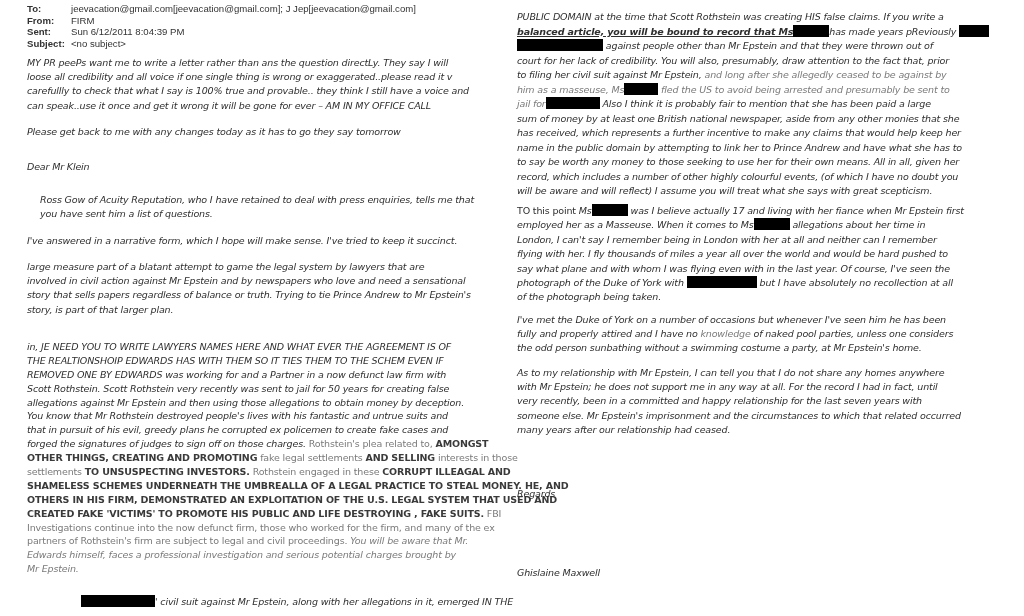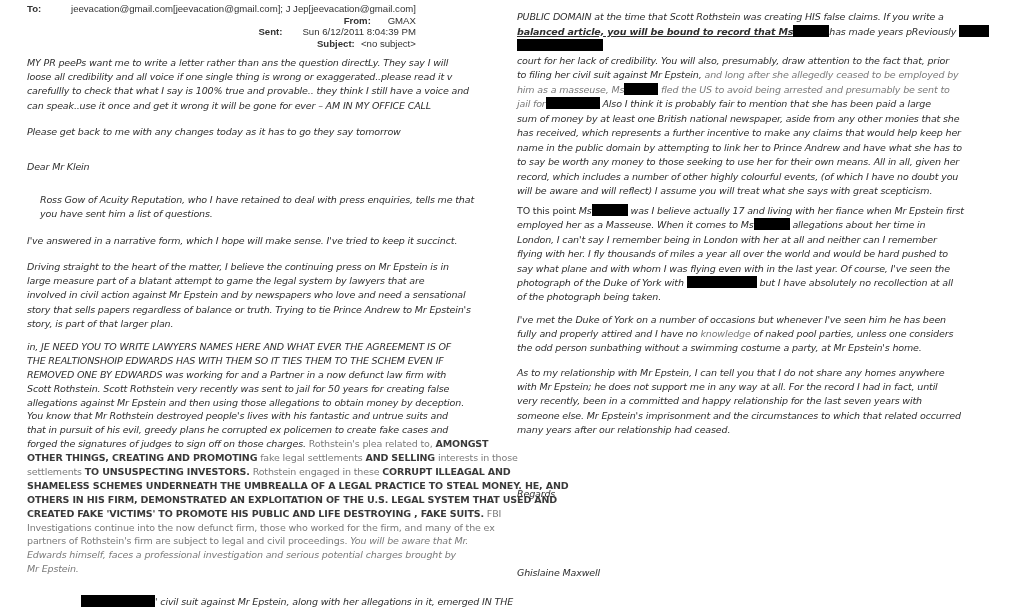--- a/index.html
+++ b/index.html
@@ -4,21 +4,21 @@
 <style>
   html, body { margin: 0; padding: 0; }
   body {
     width: 1024px; height: 616px; overflow: hidden;
     background: #ffffff; position: relative;
     font-family: "DejaVu Sans", "Liberation Sans", sans-serif;
     color: #2e2e2e;
   }
 
   .hdr { position: absolute; left: 27px; top: 3px; font-family: "Liberation Sans", sans-serif; font-size: 9.6px; line-height: 11.7px; color: #333; }
-  .hdr-row { display: flex; justify-content: flex-end; }
+  .hdr-row { display: flex; }
   .hdr-label { width: 44px; font-weight: bold; }
   .hdr-val { white-space: nowrap; }
 
   .p {
     position: absolute; margin: 0;
     font-style: italic; font-size: 9.5px; line-height: 14.2px;
     letter-spacing: -0.15px; white-space: nowrap;
   }
   .ln { display: block; height: 14.2px; white-space: nowrap; }
   .up { font-style: normal; font-weight: bold; color: #3a3a3a; }
@@ -31,21 +31,21 @@
 </head>
 <body>
 
 <div class="hdr">
   <div class="hdr-row">
     <span class="hdr-label">To:</span>
     <span class="hdr-val">jeevacation@gmail.com[jeevacation@gmail.com]; J Jep[jeevacation@gmail.com]</span>
   </div>
   <div class="hdr-row">
     <span class="hdr-label">From:</span>
-    <span class="hdr-val">GMAX</span>
+    <span class="hdr-val">FIRM</span>
   </div>
   <div class="hdr-row">
     <span class="hdr-label">Sent:</span>
     <span class="hdr-val">Sun 6/12/2011 8:04:39 PM</span>
   </div>
   <div class="hdr-row">
     <span class="hdr-label">Subject:</span>
     <span class="hdr-val">&lt;no subject&gt;</span>
   </div>
 </div>
@@ -68,21 +68,20 @@
 <div class="p" style="left:27px; top:193px;margin-left:13px;">
   <span class="ln">Ross Gow of Acuity Reputation, who I have retained to deal with press enquiries, tells me that</span>
   <span class="ln">you have sent him a list of questions.</span>
 </div>
 
 <div class="p" style="left:27px; top:234px;">
   <span class="ln">I've answered in a narrative form, which I hope will make sense. I've tried to keep it succinct.</span>
 </div>
 
 <div class="p" style="left:27px; top:260px;">
-  <span class="ln">Driving straight to the heart of the matter, I believe the continuing press on Mr Epstein is in</span>
   <span class="ln">large measure part of a blatant  attempt to game the legal system by lawyers  that  are</span>
   <span class="ln"> involved in civil action against Mr Epstein and by newspapers who  love and need a sensational</span>
   <span class="ln">story that sells papers regardless of balance or truth. Trying to tie Prince Andrew to Mr Epstein's</span>
   <span class="ln">story,  is part of that larger plan.</span>
 </div>
 
 <div class="p" style="left:27px; top:340px; line-height:13.9px;">
   <span class="ln" style="height:13.9px">in,   JE NEED YOU TO WRITE LAWYERS NAMES HERE AND WHAT EVER THE AGREEMENT IS OF</span>
   <span class="ln" style="height:13.9px">THE REALTIONSHOIP EDWARDS HAS WITH THEM SO IT TIES THEM TO THE SCHEM EVEN IF</span>
   <span class="ln" style="height:13.9px">REMOVED ONE BY EDWARDS was working for and a Partner in a now defunct law firm with</span>
@@ -102,23 +101,23 @@
   <span class="ln grayi" style="height:13.9px">Mr Epstein.</span>
 </div>
 
 <div class="p" style="left:41px; top:595px;padding-left:40px;">
   <span class="ln"><span class="redact" style="width:74px"></span><span>' civil suit against Mr Epstein, along with her allegations in it,  emerged IN THE</span></span>
 </div>
 
 <div class="p" style="left:517px; top:10px; line-height:14.5px;">
   <span class="ln" style="height:14.5px">PUBLIC DOMAIN at the time that Scott Rothstein was creating HIS false claims. If you write a</span>
   <span class="ln" style="height:14.5px"><span class="ul">balanced article, you will be bound to record that Ms</span><span class="redact" style="width:36px"></span><span>has made years pReviously</span> <span class="redact" style="width:30px"></span></span>
-  <span class="ln" style="height:14.5px"><span class="redact" style="width:86px"></span></span>
+  <span class="ln" style="height:14.5px"><span class="redact" style="width:86px"></span><span> against people other than Mr Epstein and that they were thrown out of</span></span>
   <span class="ln" style="height:14.5px">court for her lack of credibility.  You will also, presumably, draw attention to the fact that, prior</span>
-  <span class="ln" style="height:14.5px"><span>to filing her civil suit against Mr Epstein,</span><span class="grayi"> and long after she allegedly ceased to be employed by</span></span>
+  <span class="ln" style="height:14.5px"><span>to filing her civil suit against Mr Epstein,</span><span class="grayi"> and long after she allegedly ceased to be against by</span></span>
   <span class="ln grayi" style="height:14.5px"><span>him as a masseuse, Ms</span><span class="redact" style="width:34px"></span><span> fled the US to avoid being arrested and presumably be sent to</span></span>
   <span class="ln" style="height:14.5px"><span class="grayi">jail for</span><span class="redact" style="width:54px"></span><span>   Also I think it is probably fair to mention that she has been paid  a large</span></span>
   <span class="ln" style="height:14.5px">sum of money by at least one British national newspaper, aside from any other monies that she</span>
   <span class="ln" style="height:14.5px">has received, which represents a further incentive to make any claims that would help keep her</span>
   <span class="ln" style="height:14.5px">name in the public domain by attempting to link her to Prince Andrew and have what she has to</span>
   <span class="ln" style="height:14.5px">to say be worth any money to those seeking to use her for their own means. All in all, given her</span>
   <span class="ln" style="height:14.5px">record, which includes a number of other highly colourful events, (of which I have no doubt you</span>
   <span class="ln" style="height:14.5px">will be aware and will reflect) I assume you will treat what she says with great scepticism.</span>
 </div>
 

